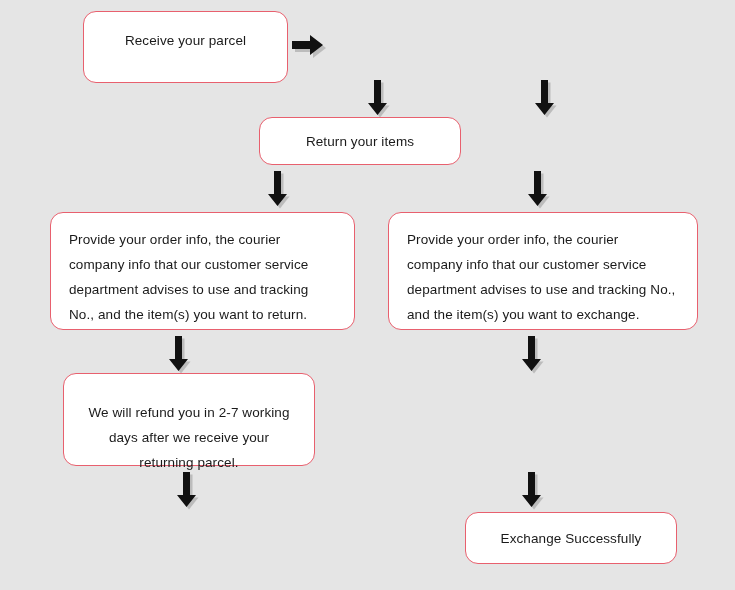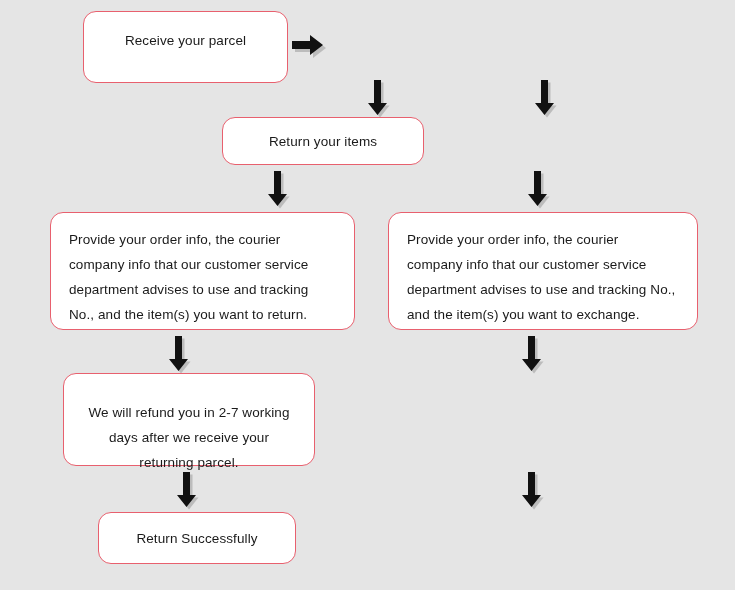--- a/index.html
+++ b/index.html
@@ -35,20 +35,21 @@
   
   .node.top-align {
     padding-top: 16px;
     text-align: center;
   }
   .node.mid-align {
     display: flex;
     align-items: center;
     justify-content: center;
     text-align: center;
+    margin-left: 37px;
   }
   .node.left-text {
     padding: 14px 0 0 18px;
     text-align: left;
   }
   .node.right-text {
     padding: 14px 0 0 18px;
     text-align: left;
   }
   .node.center-block {
@@ -179,18 +180,18 @@
 
   <div class="arrow-down" style="left:521px; top:472px;">
     <svg width="26" height="40" viewBox="0 0 26 40">
       <g transform="translate(2.5,2.5)">
         <path d="M7 0 L14 0 L14 23 L20 23 L10.5 35 L1 23 L7 23 Z" fill="#9a9a9a" opacity="0.55"></path>
       </g>
       <path d="M7 0 L14 0 L14 23 L20 23 L10.5 35 L1 23 L7 23 Z" fill="#111111"></path>
     </svg>
   </div>
 
-  <div class="node mid-align" style="left:98px; top:512px; width:198px; height:52px;">
-    <span class="txt">Return Successfully</span>
+
+  <div class="node mid-align" style="left:428px; top:512px; width:212px; height:52px;">
+    <span class="txt">Exchange Successfully</span>
   </div>
-
 
 </div>
 
 </body></html>

